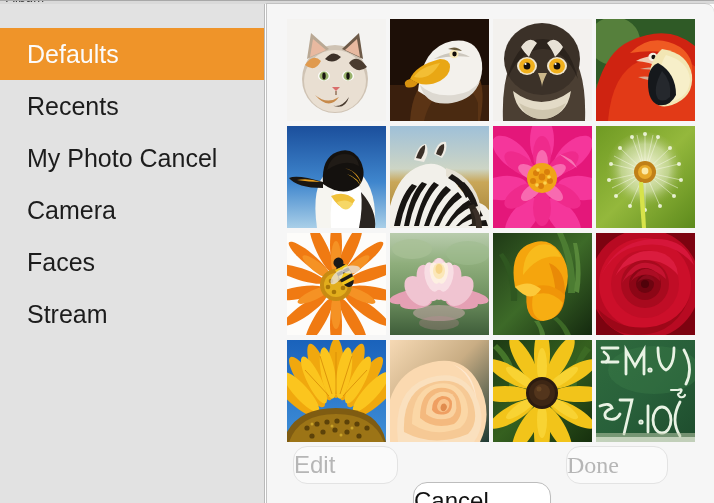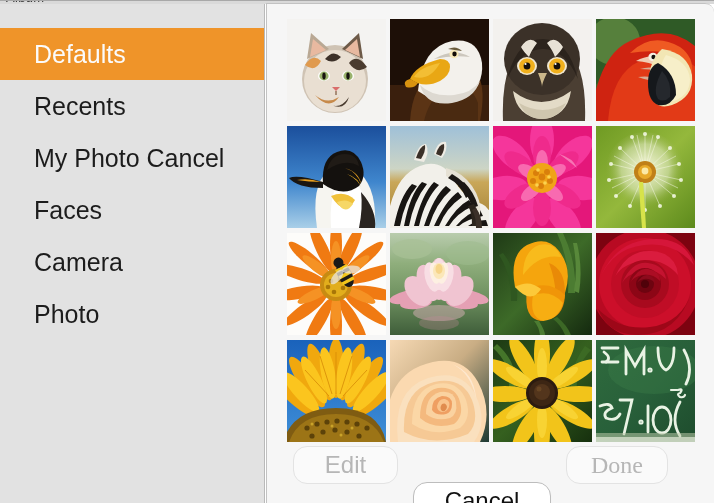--- a/index.html
+++ b/index.html
@@ -59,21 +59,21 @@
   }
   .sidebar-list {
     position: absolute;
     top: 24px;
     left: 0;
     right: 0;
   }
   .sidebar-item {
     height: 52px;
     line-height: 52px;
-    padding-left: 34px;
+    padding-left: 27px;
     font-size: 25px;
     color: #1c1c1c;
     white-space: nowrap;
     box-sizing: border-box;
   }
   .sidebar-item.selected {
     background: #ef9429;
     color: #fbfbfb;
   }
 
@@ -118,21 +118,21 @@
     left: 0;
     bottom: 0;
     width: 448px;
     height: 68px;
   }
   .btn {
     position: absolute;
     top: 11px;
     height: 38px;
     line-height: 36px;
-    text-align: center;
+    text-align: left;
     font-size: 24px;
     border-radius: 14px;
     box-sizing: border-box;
     background: #fafafa;
     border: 1px solid #e3e3e3;
     color: #b6b6b6;
     white-space: nowrap;
   }
   .btn.primary {
     background: #ffffff;
@@ -158,27 +158,27 @@
       <div class="sidebar-item selected">
         <span>Defaults</span>
       </div>
       <div class="sidebar-item">
         <span>Recents</span>
       </div>
       <div class="sidebar-item">
         <span>My Photo Cancel</span>
       </div>
       <div class="sidebar-item">
+        <span>Camera</span>
+      </div>
+      <div class="sidebar-item">
         <span>Faces</span>
       </div>
       <div class="sidebar-item">
-        <span>Camera</span>
-      </div>
-      <div class="sidebar-item">
-        <span>Photo</span>
+        <span>Stream</span>
       </div>
     </div>
   </div>
 
   <div class="content-panel">
 
     <div class="grid">
 
       <div class="thumb">
         <svg viewBox="0 0 99 102" preserveAspectRatio="none">

